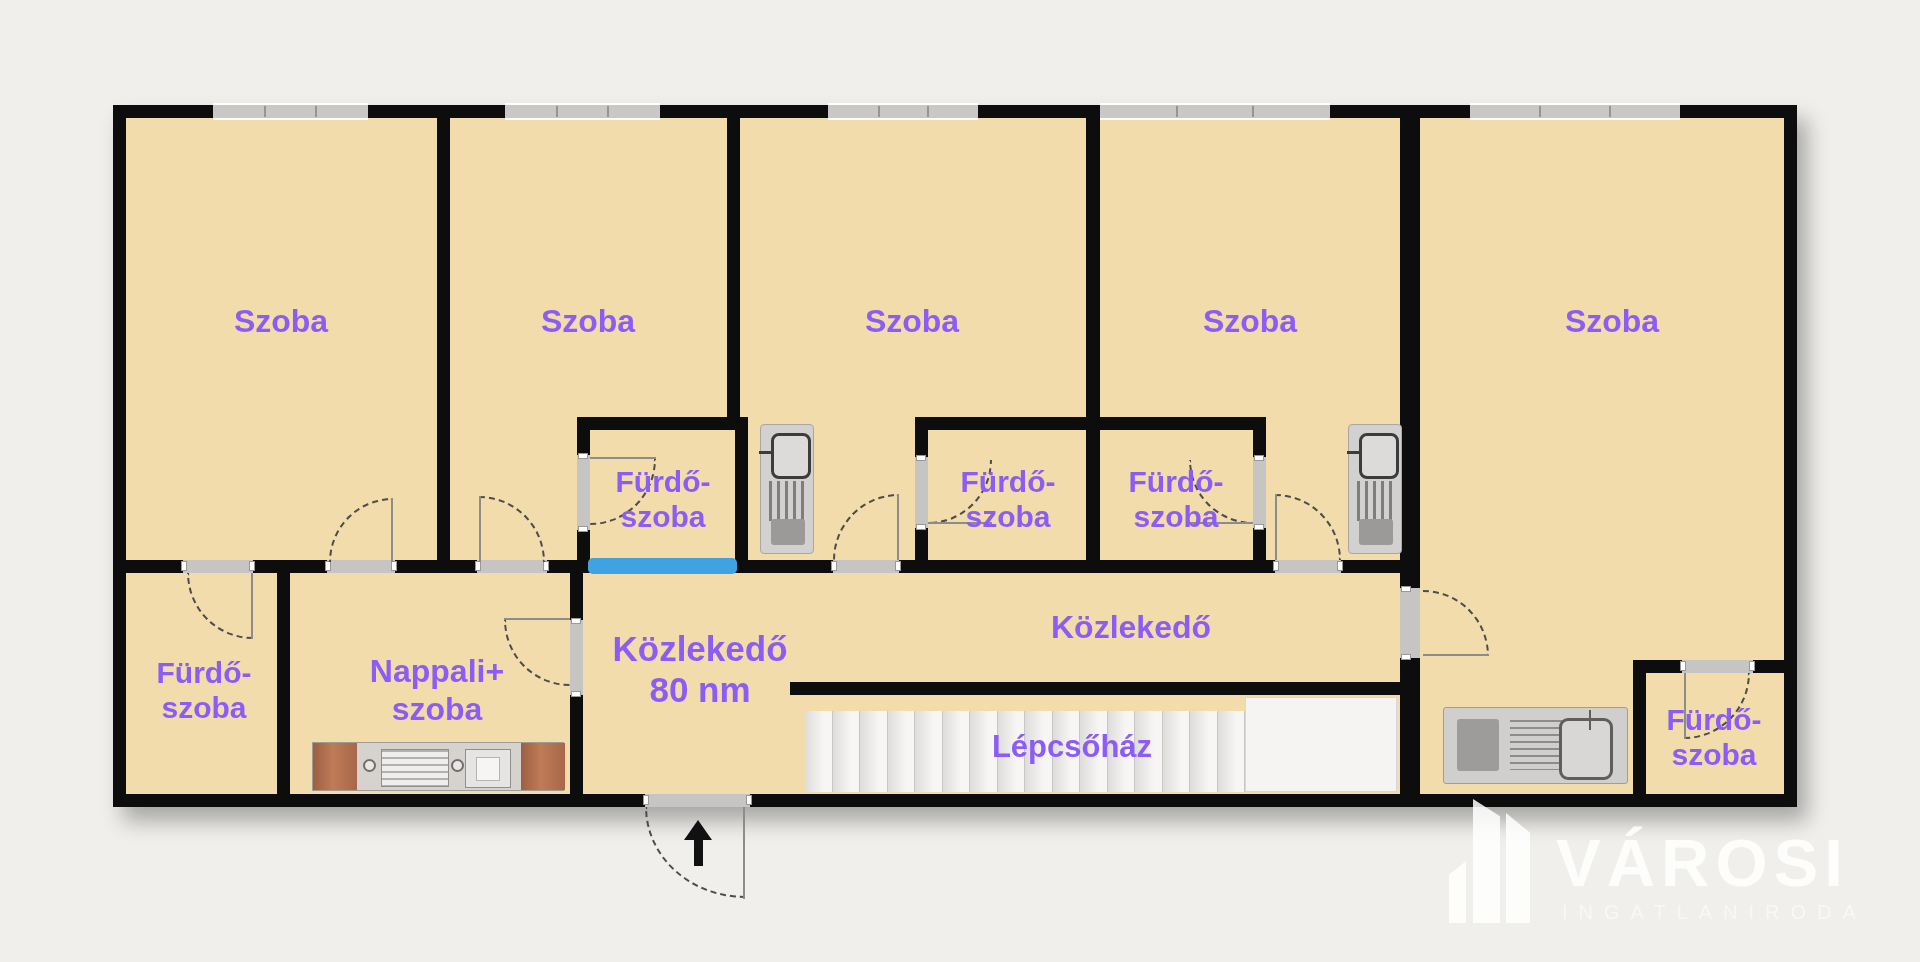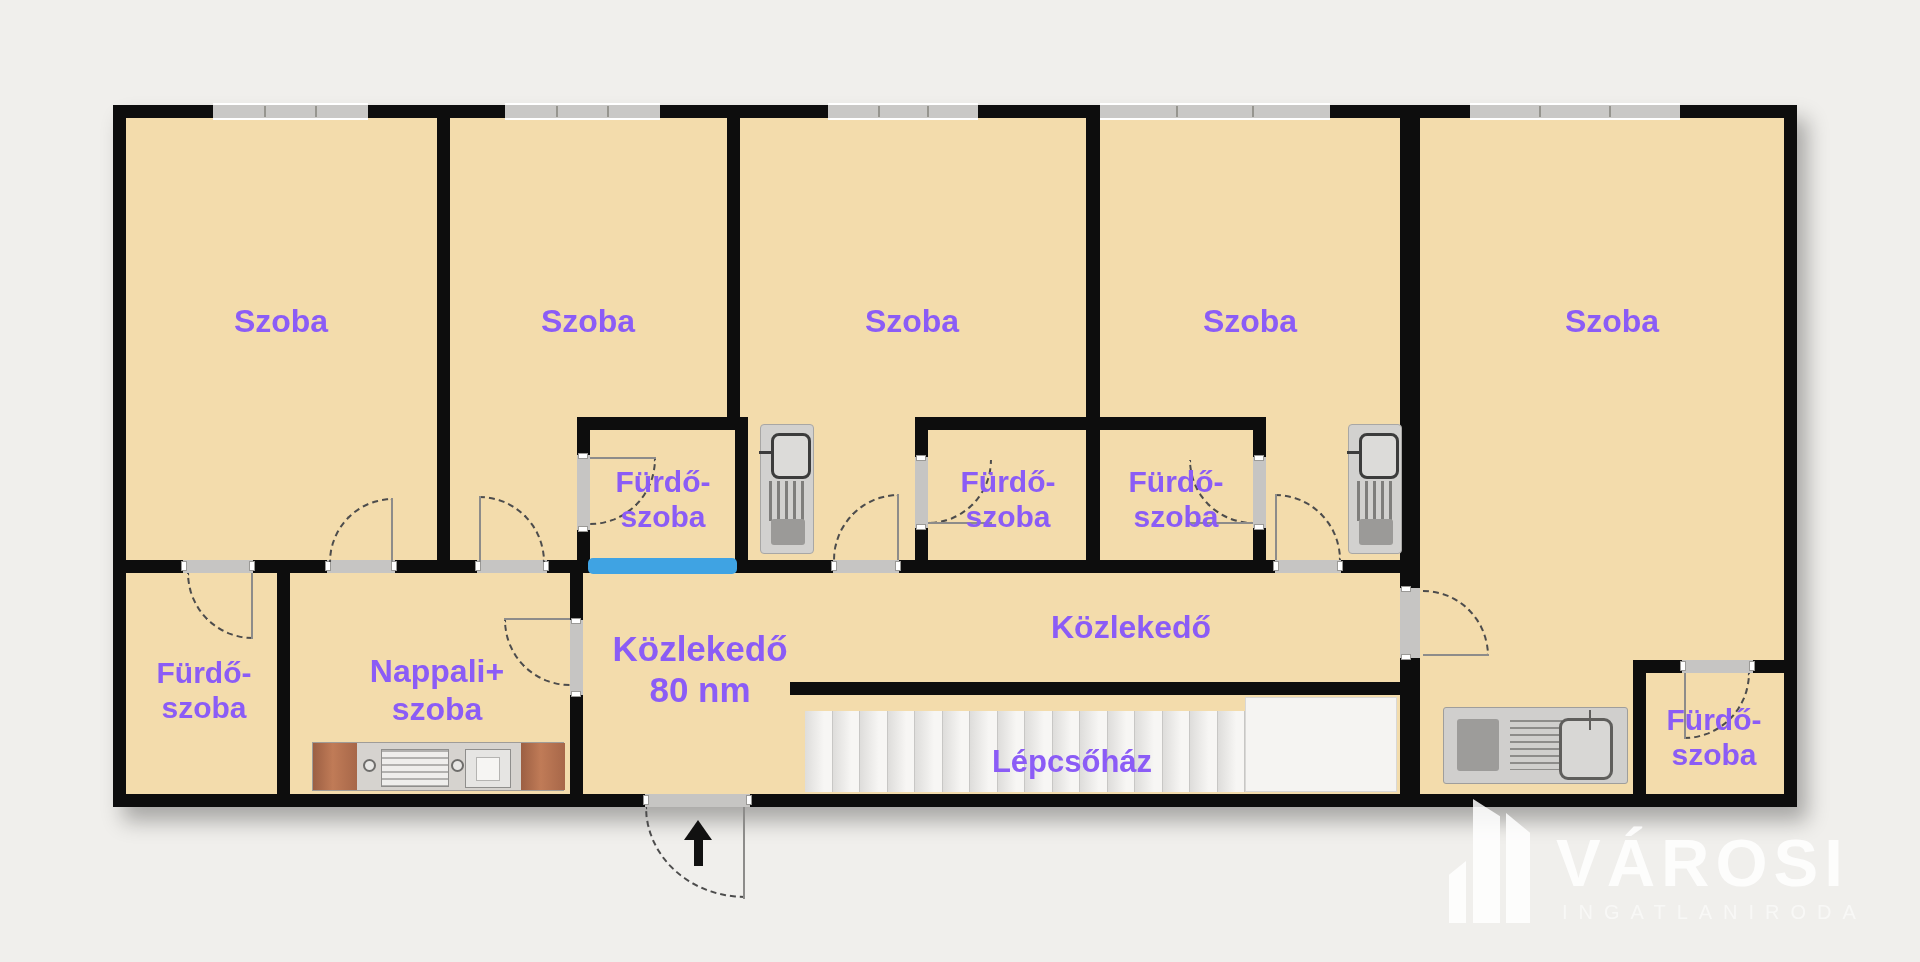--- a/index.html
+++ b/index.html
@@ -26,21 +26,21 @@
   
   .arc{position:absolute;box-sizing:border-box;}
   .arc-br{border-right:2px dashed #4c4c4c;border-bottom:2px dashed #4c4c4c;border-bottom-right-radius:100%;}
   .arc-bl{border-left:2px dashed #4c4c4c;border-bottom:2px dashed #4c4c4c;border-bottom-left-radius:100%;}
   .arc-tr{border-top:2px dashed #4c4c4c;border-right:2px dashed #4c4c4c;border-top-right-radius:100%;}
   .arc-tl{border-top:2px dashed #4c4c4c;border-left:2px dashed #4c4c4c;border-top-left-radius:100%;}
   .leaf{position:absolute;background:#8d8c8a;}
   
   .lbl{position:absolute;transform:translate(-50%,-50%);text-align:center;
        color:#8b5cf6;font-weight:700;white-space:nowrap;line-height:1.18;}
-  .f32{font-size:32px;} .f30{font-size:30px;} .f35{font-size:35px;} .f31{font-size:31px;margin-top:15px;}
+  .f32{font-size:32px;} .f30{font-size:30px;} .f35{font-size:35px;} .f31{font-size:31px;}
   
   .radiator{position:absolute;background:#d2d1cf;border:1px solid #a8a7a5;border-radius:4px;box-sizing:border-box;}
   .rad-sink{position:absolute;left:10px;top:8px;width:34px;height:40px;border:3px solid #3c3c3c;border-radius:8px;background:#dcdbd9;}
   .rad-tap{position:absolute;left:-2px;top:26px;width:12px;height:3px;background:#3c3c3c;}
   .rad-lines{position:absolute;left:8px;top:56px;width:38px;height:40px;
      background:repeating-linear-gradient(90deg,#7f7e7c 0 3px,transparent 3px 8px);}
   .rad-foot{position:absolute;left:10px;bottom:8px;width:34px;height:26px;background:#9b9a98;border-radius:3px;}
   
   .sinkc{position:absolute;background:#d0cfcd;border:1px solid #9f9e9c;border-radius:3px;box-sizing:border-box;}
   .sc-dark{position:absolute;left:13px;top:11px;width:42px;height:52px;background:#9d9c9a;border-radius:3px;}

